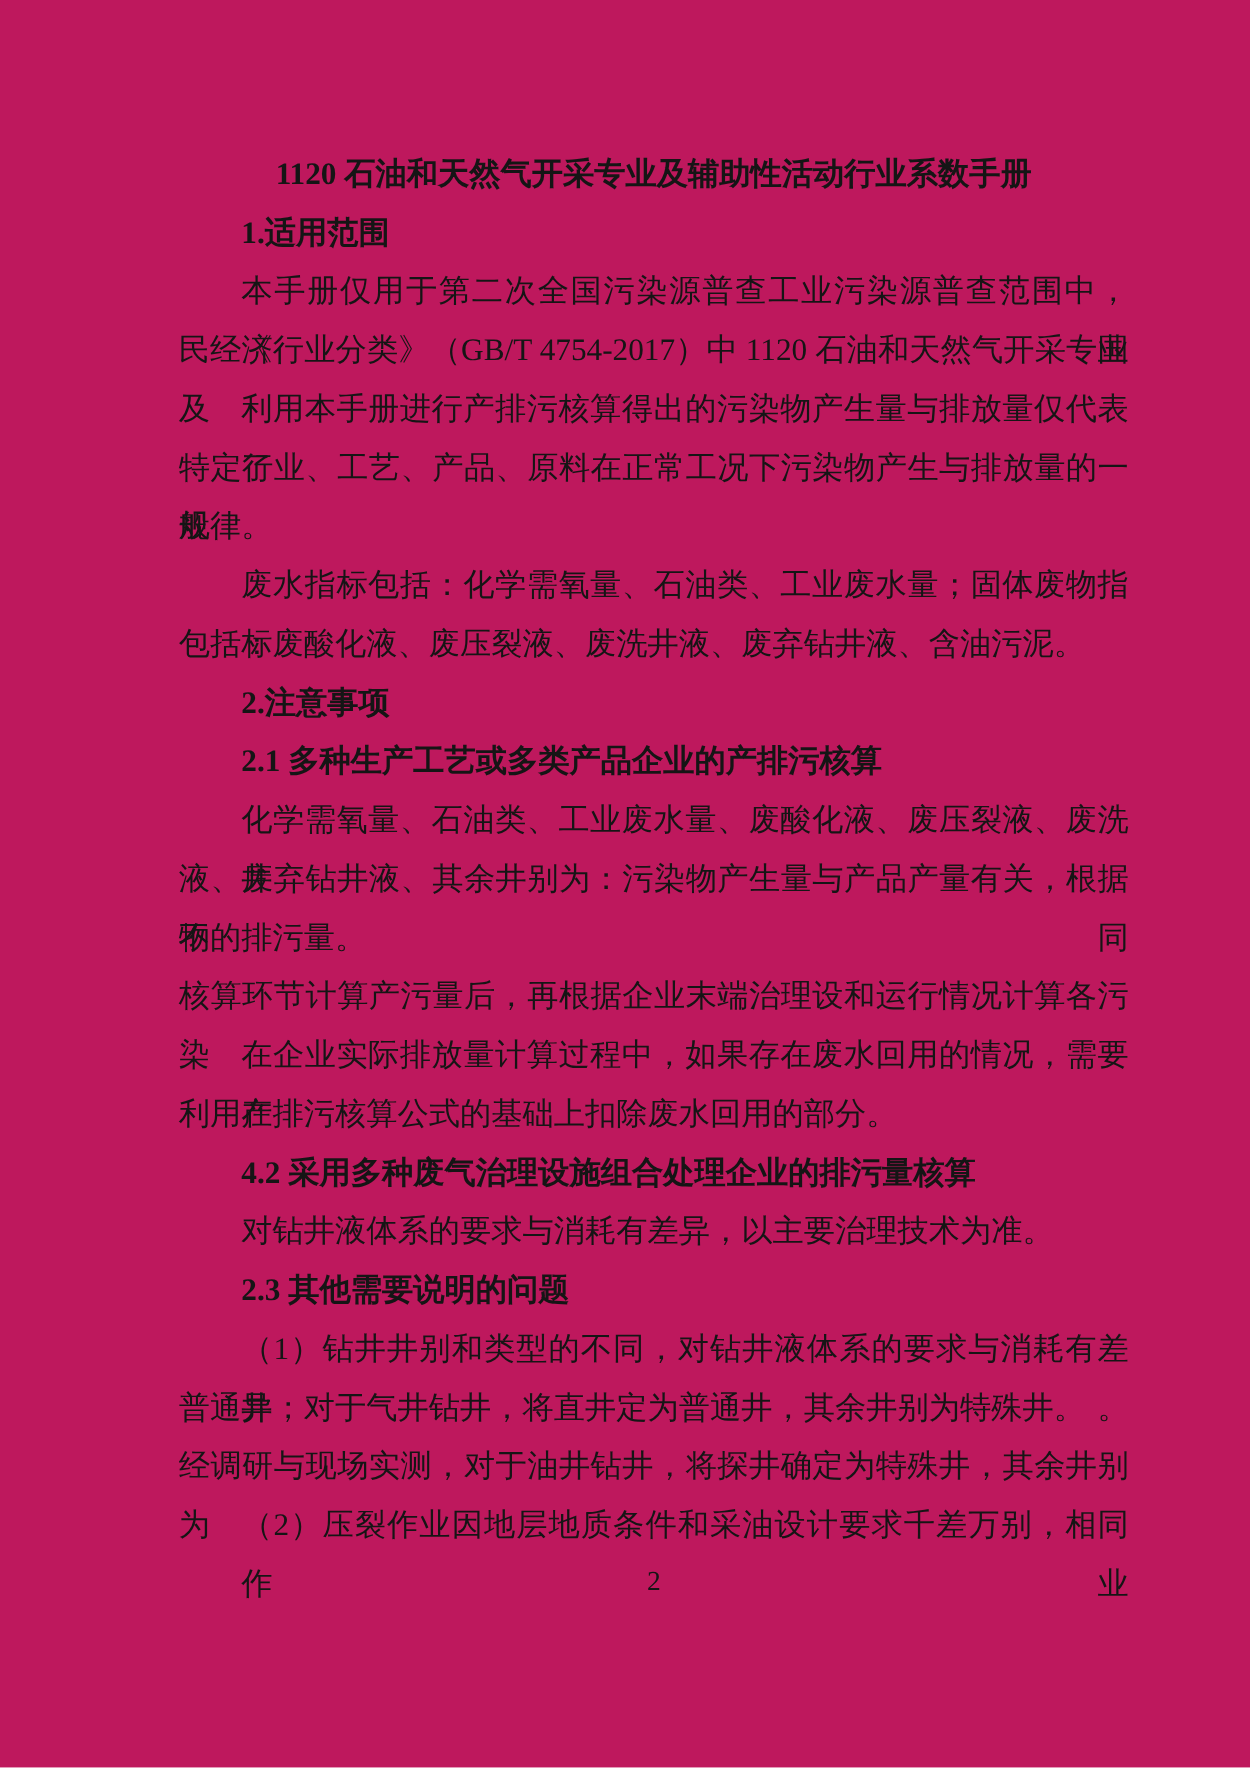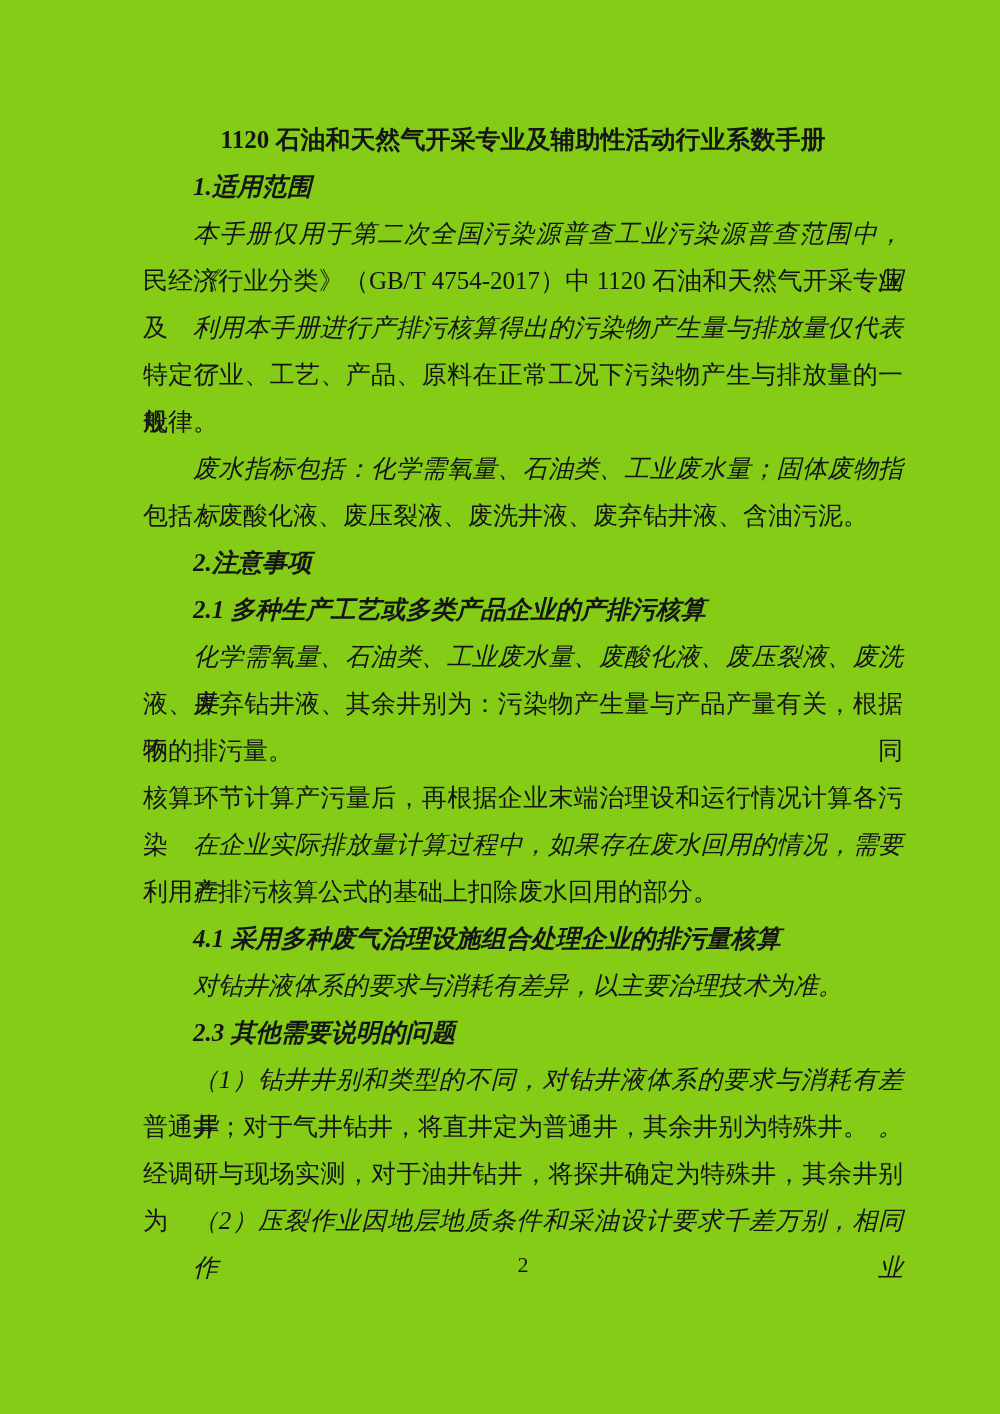--- a/index.html
+++ b/index.html
@@ -10,21 +10,21 @@
   body {
     width: 1000px;
     height: 1414px;
     font-family: "Liberation Serif", "DejaVu Serif", serif;
     color: #151515;
   }
   .page {
     position: relative;
     width: 1000px;
     height: 1414px;
-    background: #84cc16;
+    background: #be185d;
     overflow: hidden;
   }
   .content {
     padding-top: 116px;
     margin-left: 143px;
     width: 760px;
   }
   .line {
     box-sizing: border-box;
     height: 47px;
@@ -33,21 +33,20 @@
     white-space: nowrap;
     overflow: visible;
   }
   .line.justify {
     white-space: normal;
     text-align: justify;
     text-align-last: justify;
   }
   .line.indent {
     padding-left: 50px;
-    font-style: italic;
   }
   .line.bold {
     font-weight: bold;
   }
   .line.title {
     text-align: center;
     font-weight: bold;
     white-space: nowrap;
   }
   .line.pagenum {
@@ -72,21 +71,21 @@
         <div class="line indent justify">废水指标包括：化学需氧量、石油类、工业废水量；固体废物指标</div>
         <div class="line">包括：废酸化液、废压裂液、废洗井液、废弃钻井液、含油污泥。</div>
         <div class="line bold indent">2.注意事项</div>
         <div class="line bold indent">2.1 多种生产工艺或多类产品企业的产排污核算</div>
         <div class="line indent justify">化学需氧量、石油类、工业废水量、废酸化液、废压裂液、废洗井</div>
         <div class="line justify">液、废弃钻井液、其余井别为：污染物产生量与产品产量有关，根据不同</div>
         <div class="line">物的排污量。</div>
         <div class="line justify">核算环节计算产污量后，再根据企业末端治理设和运行情况计算各污染</div>
         <div class="line indent justify">在企业实际排放量计算过程中，如果存在废水回用的情况，需要在</div>
         <div class="line">利用产排污核算公式的基础上扣除废水回用的部分。</div>
-        <div class="line bold indent">4.1 采用多种废气治理设施组合处理企业的排污量核算</div>
+        <div class="line bold indent">4.2 采用多种废气治理设施组合处理企业的排污量核算</div>
         <div class="line indent">对钻井液体系的要求与消耗有差异，以主要治理技术为准。</div>
         <div class="line bold indent">2.3 其他需要说明的问题</div>
         <div class="line indent justify">（1）钻井井别和类型的不同，对钻井液体系的要求与消耗有差异。</div>
         <div class="line">普通井；对于气井钻井，将直井定为普通井，其余井别为特殊井。</div>
         <div class="line justify">经调研与现场实测，对于油井钻井，将探井确定为特殊井，其余井别为</div>
         <div class="line indent justify">（2）压裂作业因地层地质条件和采油设计要求千差万别，相同作业</div>
       </div>
     <div class="line pagenum">2</div>
   </div>
 </div>

